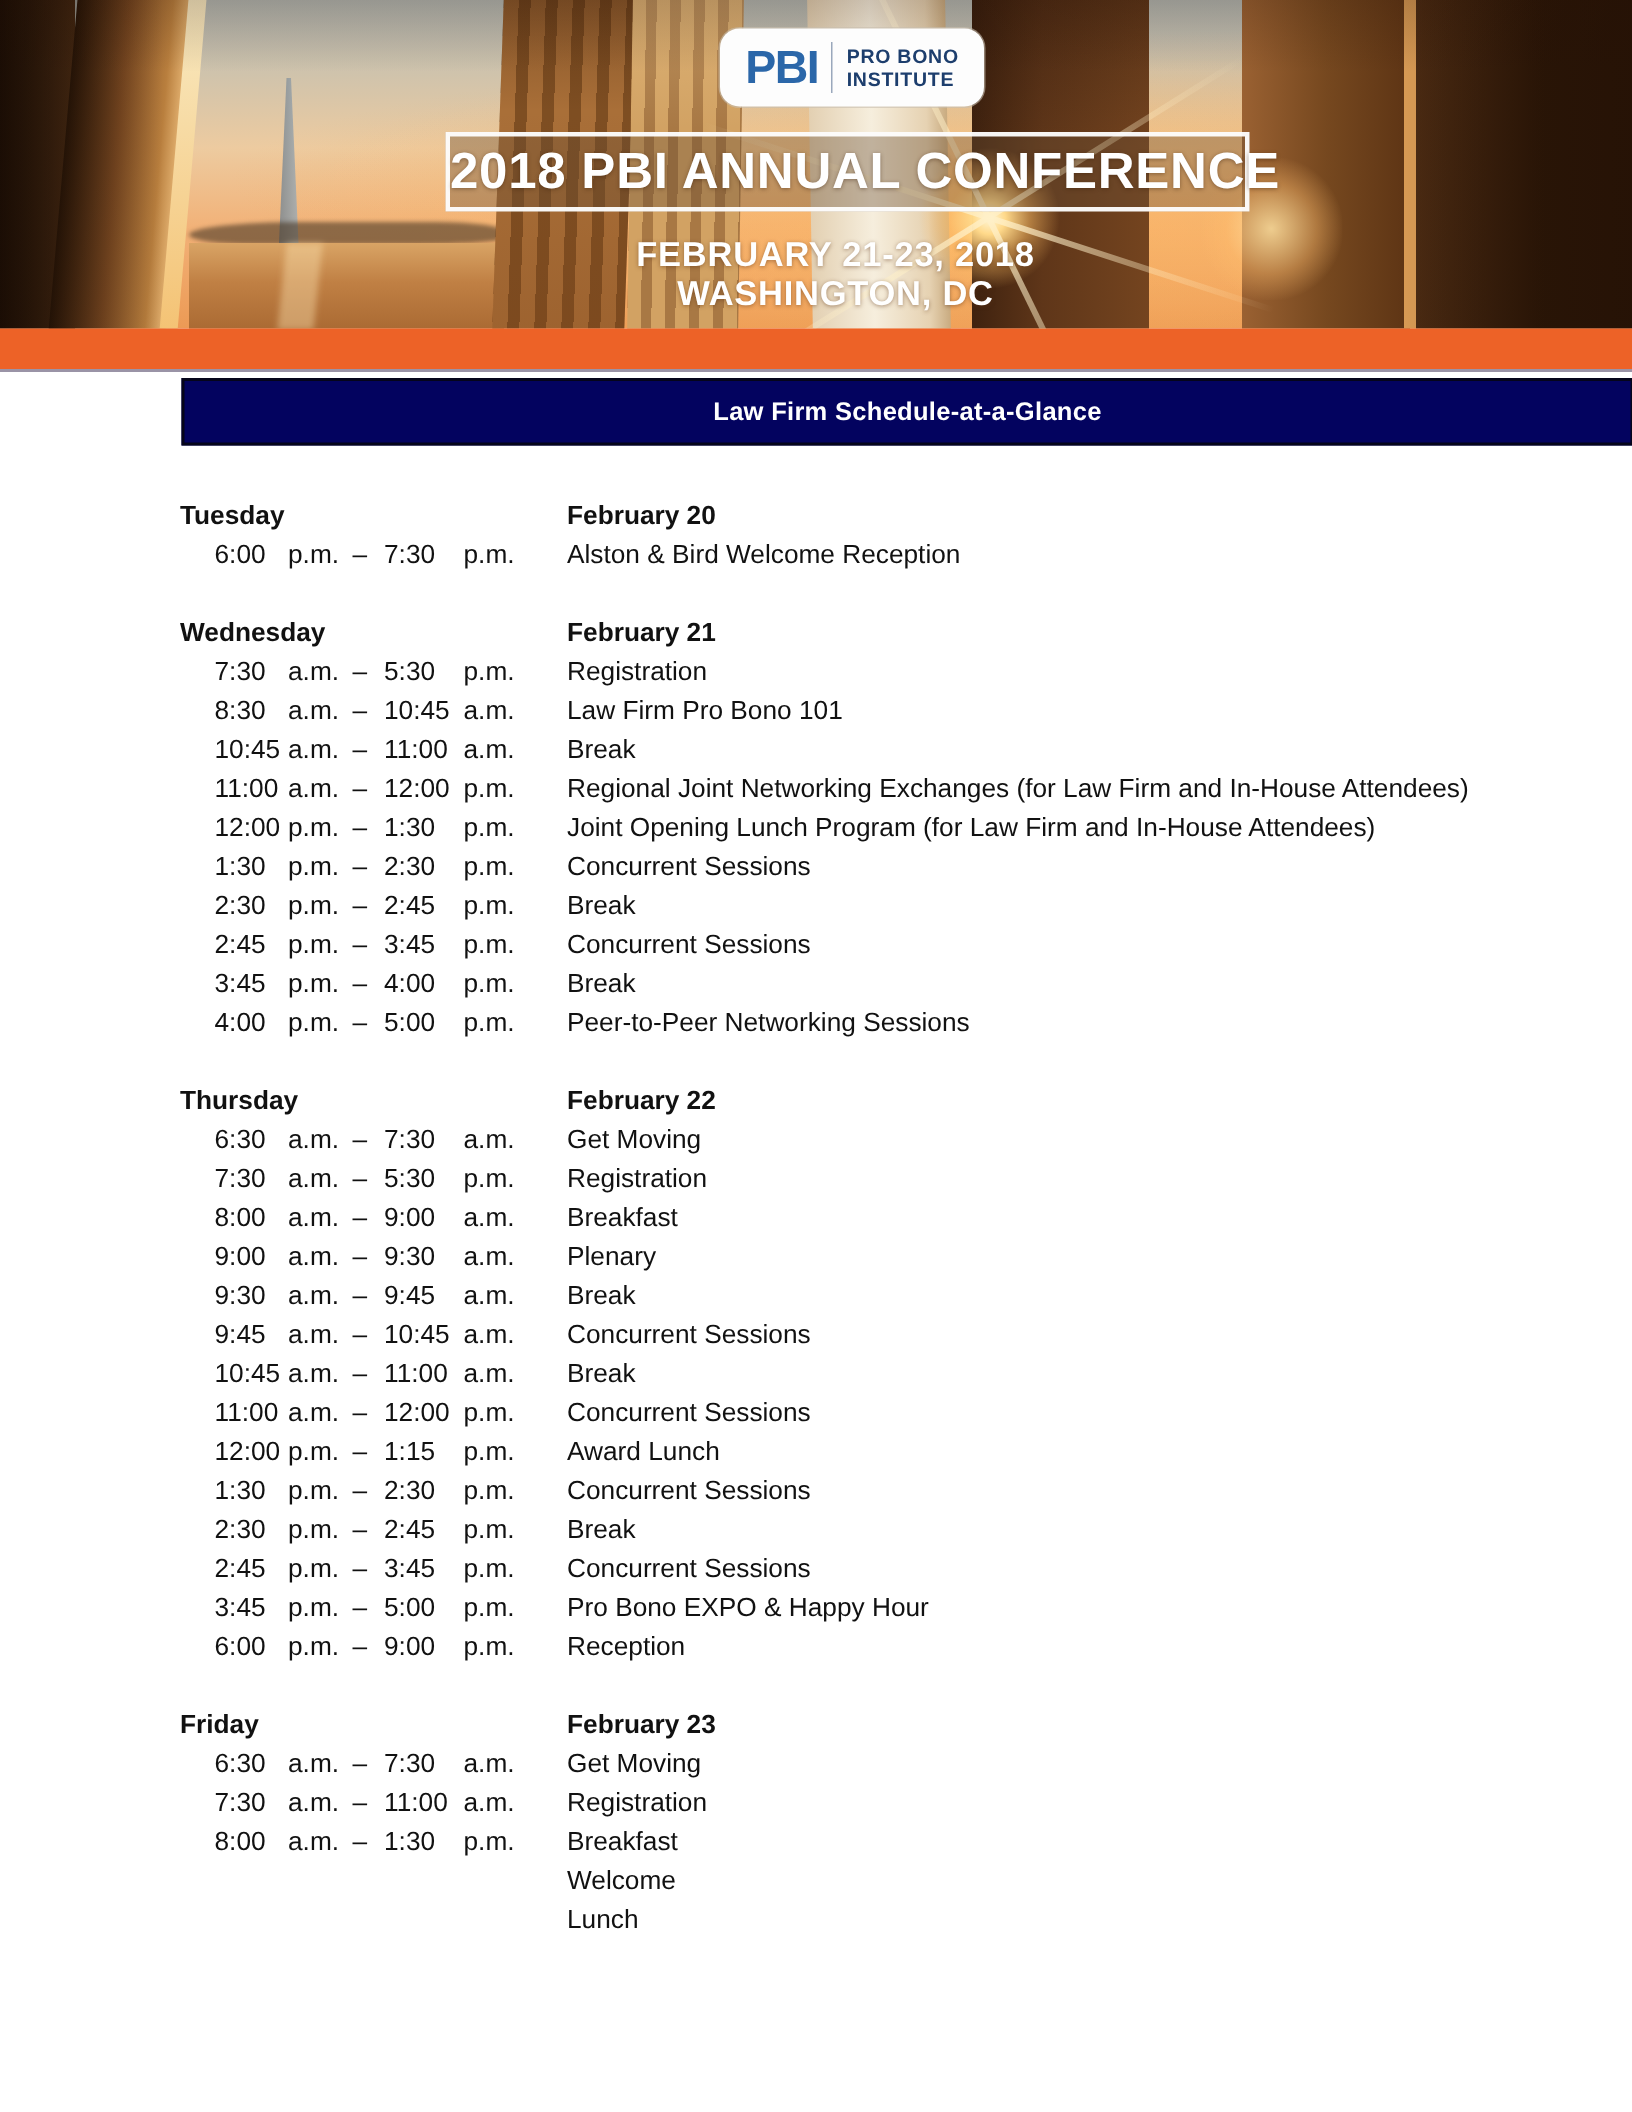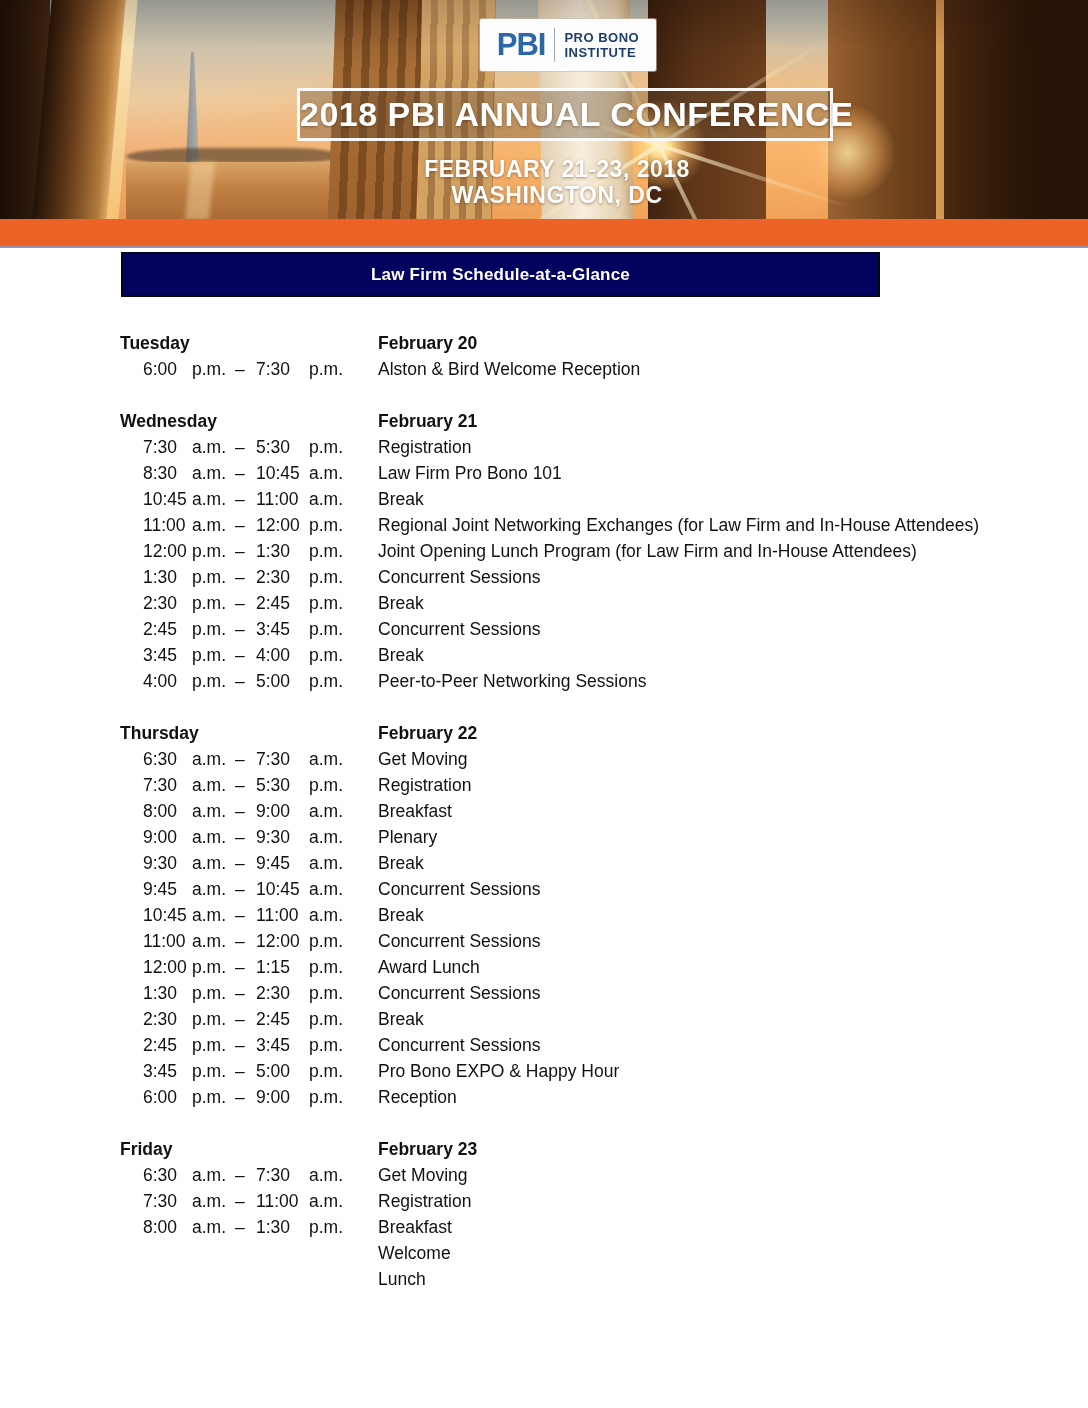--- a/index.html
+++ b/index.html
@@ -48,21 +48,21 @@
       background:radial-gradient(circle,rgba(255,225,160,.85) 0%,rgba(255,190,110,.4) 45%,rgba(255,170,80,0) 72%);}
   .ray{position:absolute;left:459px;top:143px;width:400px;height:4px;pointer-events:none;z-index:6;
       background:linear-gradient(90deg,rgba(255,240,200,0),rgba(255,240,200,.8),rgba(255,240,200,0));}
   .hero .vignette{position:absolute;inset:0;pointer-events:none;z-index:5;
       background:linear-gradient(90deg,rgba(20,8,2,.45),transparent 10%),
                  linear-gradient(270deg,rgba(30,12,4,.4),transparent 14%),
                  linear-gradient(180deg,rgba(40,18,6,.2),transparent 22%);}
 
   
   .logo-box{position:absolute;left:480px;top:19px;width:176px;height:52px;background:#fdfdfd;
-      border-radius:2px;display:flex;align-items:center;justify-content:center;z-index:10;
+      border-radius:13px;display:flex;align-items:center;justify-content:center;z-index:10;
       box-shadow:0 0 0 1px rgba(200,190,175,.6);}
   .logo-abbr{font-size:31px;font-weight:bold;color:var(--logo-blue,#2B67A9);letter-spacing:-1px;}
   .logo-div{width:1px;height:34px;background:#9aa8bc;margin:0 9px;}
   .logo-name{font-size:13px;font-weight:bold;color:var(--logo-navy,#1D3E6D);
       line-height:15px;letter-spacing:.5px;}
 
   
   .title-box{position:absolute;left:297px;top:88px;width:536px;height:53px;z-index:10;
       background:rgba(106,78,52,.38);border:3px solid rgba(255,255,255,.95);box-sizing:border-box;
       display:flex;align-items:center;justify-content:flex-start;}
@@ -73,21 +73,21 @@
   .hero-dates{position:absolute;left:0;top:156px;width:1072px;text-align:center;z-index:10;
       padding-left:42px;box-sizing:border-box;}
   .hero-dates div{font-size:23px;font-weight:bold;color:#fff;line-height:26px;letter-spacing:.5px;
       text-shadow:0 1px 3px rgba(90,45,15,.5);}
 
   
   .orange-bar{position:absolute;top:219px;left:0;width:1088px;height:27px;
       background:var(--accent-orange,#ED6227);border-bottom:2px solid #9a93a6;}
 
   
-  .banner{position:absolute;top:252px;left:121px;width:759px;height:45px;box-sizing:border-box;
+  .banner{position:absolute;top:252px;left:121px;width:968px;height:45px;box-sizing:border-box;
       background:var(--banner-navy,#03035F);border:2px solid #05051a;
       display:flex;align-items:center;justify-content:center;}
   .banner .t{color:#fff;font-weight:bold;font-size:17px;letter-spacing:.2px;}
 
   
   .schedule{position:absolute;top:330px;left:120px;width:940px;font-size:17.5px;line-height:26px;}
   .day-section{margin-bottom:26px;}
   .row{display:flex;}
   .col-time{width:258px;flex-shrink:0;}
   .col-event{flex:1;}

